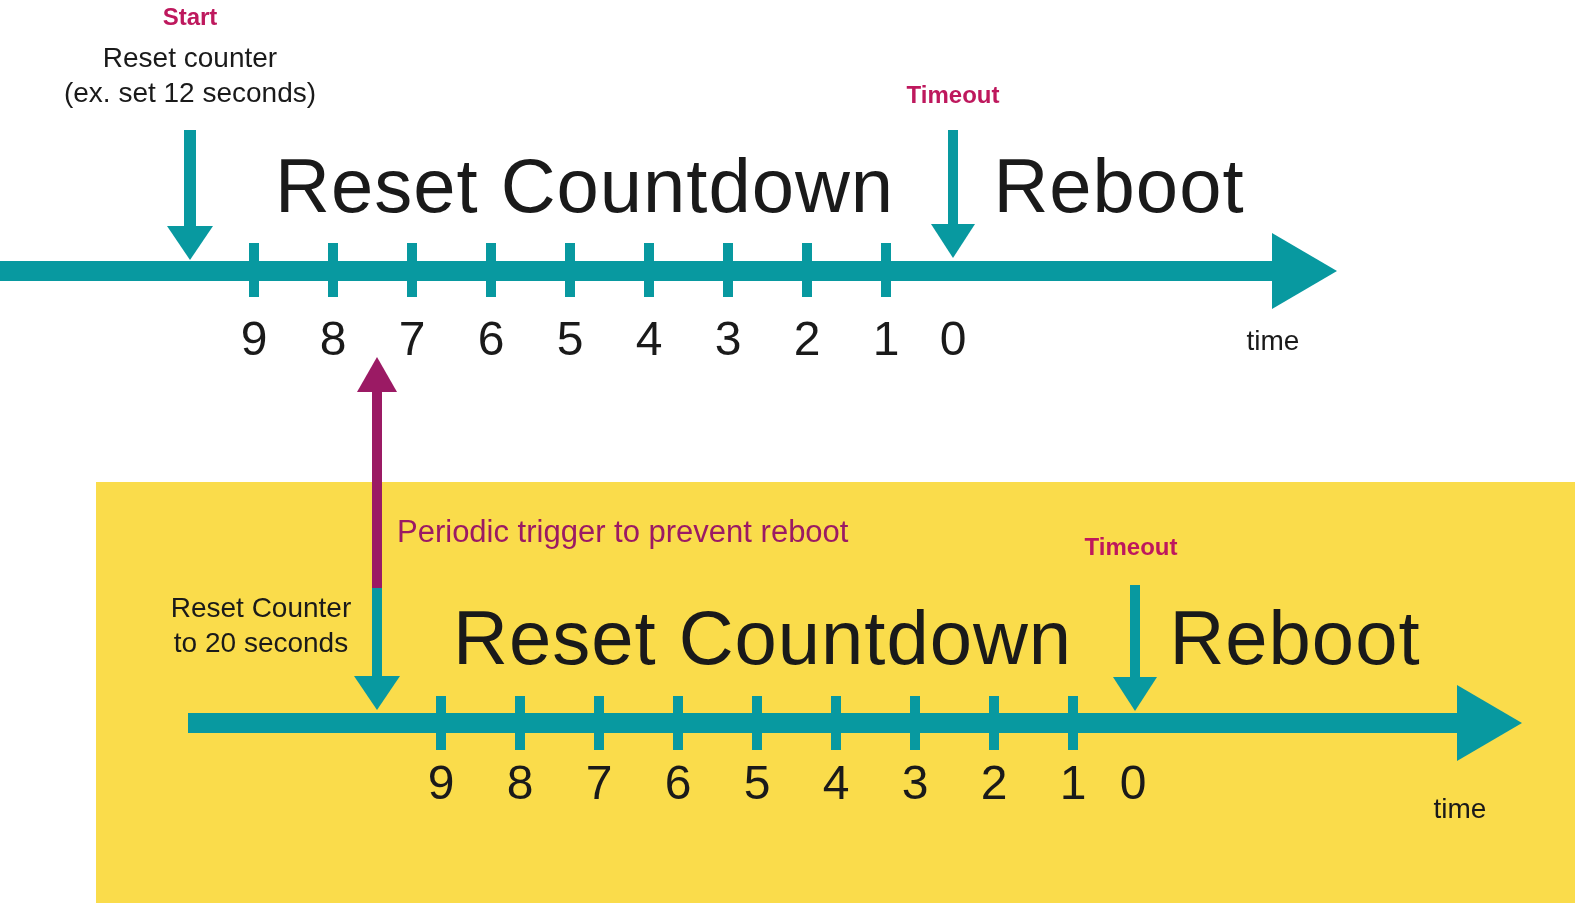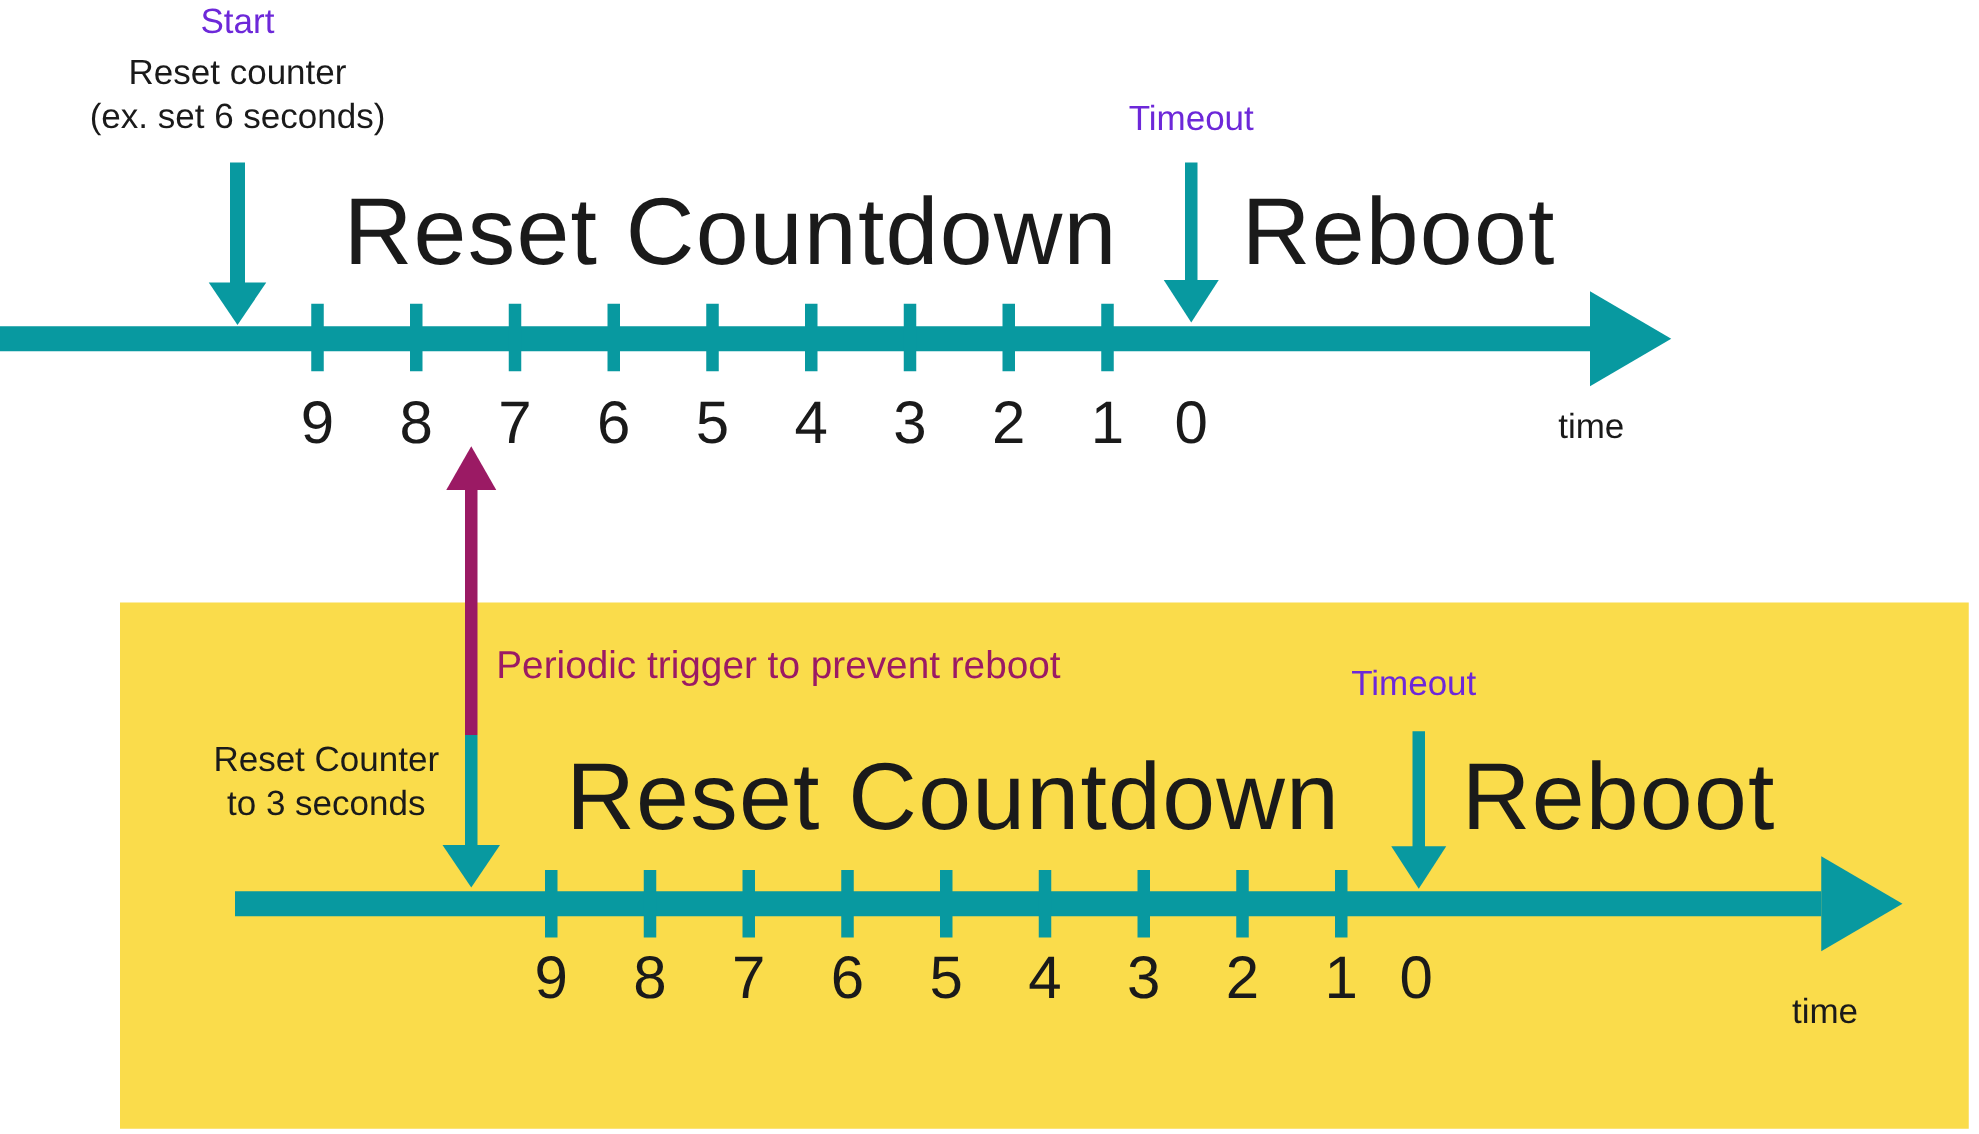--- a/index.html
+++ b/index.html
@@ -16,21 +16,21 @@
     overflow:hidden;
     font-family:"Liberation Sans", sans-serif;
     color:var(--ink);
   }
   .abs{position:absolute;}
   .centered{text-align:center;}
   .big-label{
     font-size:76px;line-height:80px;letter-spacing:1px;
     color:var(--ink);white-space:nowrap;text-align:center;
   }
-  .small-bold{font-size:28px;line-height:30px;font-weight:normal;color:#6d28d9;}
+  .small-bold{font-size:24px;line-height:30px;font-weight:bold;color:#be185d;}
   .small-reg{font-size:28px;line-height:35px;color:var(--ink);}
   .time-label{font-size:28px;line-height:30px;color:var(--ink);}
   .bar{position:absolute;background:var(--teal);}
   .tick{position:absolute;background:var(--teal);}
   .num{position:absolute;text-align:center;font-size:48px;line-height:50px;color:var(--ink);}
   .vline{position:absolute;}
   .tri{position:absolute;width:0;height:0;}
   .tri-right{border-top:38px solid transparent;border-bottom:38px solid transparent;border-left:65px solid var(--teal);}
   .tri-down{border-left:23px solid transparent;border-right:23px solid transparent;border-top:34px solid var(--teal);}
   .tri-down-sm{border-left:22px solid transparent;border-right:22px solid transparent;border-top:34px solid var(--teal);}
@@ -39,21 +39,21 @@
   .trigger-text{font-size:31px;line-height:36px;font-weight:normal;color:var(--purple);white-space:nowrap;}
 </style>
 </head>
 <body>
 
 <div id="canvas">
 
   <div class="abs centered" style="left:30px;top:2px;width:320px;">
     <div class="small-bold">Start</div>
     <div class="small-reg" style="margin-top:8px;">Reset counter</div>
-    <div class="small-reg">(ex. set 6 seconds)</div>
+    <div class="small-reg">(ex. set 12 seconds)</div>
   </div>
 
   <div>
     <div class="vline" style="left:184px;top:130px;width:12px;height:97px;background:var(--teal);"></div>
     <div class="tri tri-down" style="left:167px;top:226px;"></div>
   </div>
 
   <div class="abs big-label" style="left:275px;top:146px;width:600px;">Reset Countdown</div>
 
   <div class="abs centered small-bold" style="left:853px;top:80px;width:200px;">Timeout</div>
@@ -98,21 +98,21 @@
     <div class="tri tri-up-purple" style="left:357px;top:357px;"></div>
     <div class="vline" style="left:372px;top:390px;width:10px;height:198px;background:var(--purple);"></div>
     <div class="vline" style="left:372px;top:588px;width:10px;height:89px;background:var(--teal);"></div>
     <div class="tri tri-down" style="left:354px;top:676px;"></div>
   </div>
 
   <div class="abs trigger-text" style="left:397px;top:514px;">Periodic trigger to prevent reboot</div>
 
   <div class="abs centered" style="left:141px;top:590px;width:240px;">
     <div class="small-reg">Reset Counter</div>
-    <div class="small-reg">to 3 seconds</div>
+    <div class="small-reg">to 20 seconds</div>
   </div>
 
   <div class="abs big-label" style="left:453px;top:598px;width:600px;">Reset Countdown</div>
 
   <div class="abs centered small-bold" style="left:1031px;top:532px;width:200px;">Timeout</div>
 
   <div>
     <div class="vline" style="left:1130px;top:585px;width:10px;height:93px;background:var(--teal);"></div>
     <div class="tri tri-down-sm" style="left:1113px;top:677px;"></div>
   </div>

